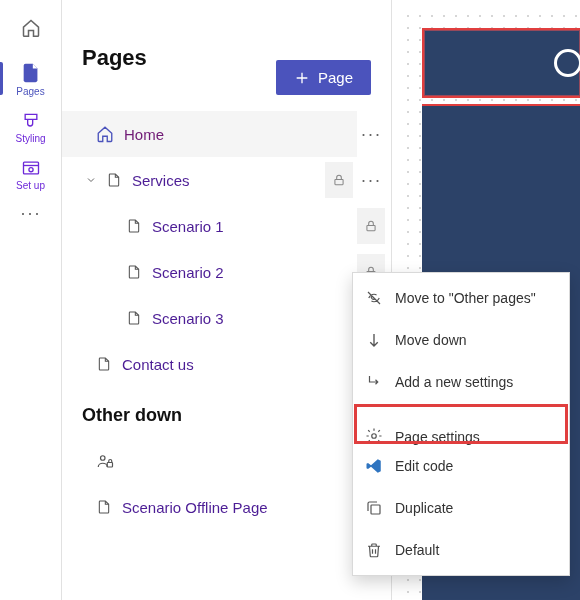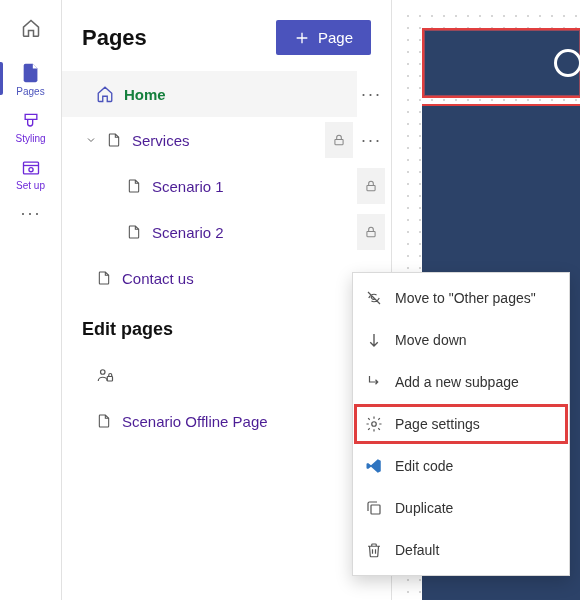--- a/index.html
+++ b/index.html
@@ -11,50 +11,50 @@
     .rail-item.active { color: #4b53bc; }
     .rail-item.active::before { content: ""; position: absolute; left: 0; top: 8px; bottom: 8px; width: 3px; background: #4b53bc; border-radius: 0 2px 2px 0; }
     .rail-item svg { color: currentColor; }
     .rail-item.active svg { fill: #4b53bc; }
     .rail-label { font-size: 10px; }
     .rail-more { margin-top: 6px; color: #666; }
     
     .sidebar { width: 330px; border-right: 1px solid #e1e1e1; display: flex; flex-direction: column; }
     .sidebar-header { display: flex; align-items: center; justify-content: space-between; padding: 20px 20px 16px; }
     .sidebar-title { font-size: 22px; font-weight: 600; color: #111; }
-    .page-btn { background: #4b53bc; color: #fff; border: none; padding: 9px 18px; font-size: 15px; border-radius: 2px; display: flex; align-items: center; gap: 8px; cursor: pointer; }
+    .page-btn { background: #4b53bc; color: #fff; border: none; padding: 9px 18px; font-size: 15px; border-radius: 2px; display: flex; align-items: center; gap: 8px; cursor: pointer; margin-top: 40px; }
     .page-btn svg { stroke: #fff; }
     .section-title { font-size: 18px; font-weight: 600; color: #111; padding: 18px 20px 12px; }
     
     .tree-row { display: flex; align-items: center; padding: 0 6px 0 0; height: 46px; position: relative; }
     .tree-label-wrap { flex: 1; display: flex; align-items: center; height: 100%; padding: 0 8px 0 0; }
     .tree-row.home .tree-label-wrap { background: #f5f5f5; }
     .tree-indent { display: inline-block; }
     .l0 .tree-indent { width: 28px; }
     .l1 .tree-indent { width: 20px; }
     .l2 .tree-indent { width: 58px; }
     .chevron { width: 18px; height: 18px; display: flex; align-items: center; justify-content: center; color: #666; }
     .tree-icon { margin: 0 10px 0 6px; color: #555; display: flex; }
     .tree-icon.home-ic { color: #4b53bc; }
     .tree-text { font-size: 15px; color: #4c1d95; }
-    .tree-text.active { color: #15803d; font-weight: 700; }
+    .tree-text.active { color: #701a75; font-weight: 400; }
     .tree-actions { display: flex; align-items: center; gap: 4px; }
     .lock-badge { width: 28px; height: 36px; display: flex; align-items: center; justify-content: center; background: #f2f2f2; color: #888; }
     .ellipsis { width: 28px; height: 28px; display: flex; align-items: center; justify-content: center; color: #666; cursor: pointer; font-size: 18px; letter-spacing: 1px; }
     
     .canvas { flex: 1; position: relative; background: #fff; }
     .dot-grid { position: absolute; inset: 10px 0 0 10px; background-image: radial-gradient(#d6d6d6 1px, transparent 1px); background-size: 12px 12px; }
     .preview-block1 { position: absolute; left: 30px; top: 28px; right: 0; height: 70px; background: #2c4268; border: 2px solid #e03e3e; border-right: none; box-shadow: inset 0 0 0 1px rgba(255,80,80,0.5); }
     .preview-circle { position: absolute; right: -2px; top: 50%; width: 28px; height: 28px; transform: translateY(-50%); border: 3px solid #fff; border-radius: 50%; }
     .preview-block2 { position: absolute; left: 30px; top: 104px; right: 0; bottom: 0; background: #2c4268; border-top: 2px solid #e03e3e; }
     
     .ctx-menu { position: absolute; left: 352px; top: 272px; width: 218px; background: #fff; border: 1px solid #d9d9d9; box-shadow: 0 6px 16px rgba(0,0,0,0.18); z-index: 10; padding: 4px 0; }
     .ctx-item { height: 42px; display: flex; align-items: center; padding: 0 12px; gap: 12px; color: #333; cursor: pointer; font-size: 14px; }
     .ctx-item svg { color: #555; flex: 0 0 18px; }
-    .ctx-item.hl { outline: 3px solid #e03e3e; outline-offset: -4px; }
+    .ctx-item.hl { outline: 3px solid #e03e3e; outline-offset: -4px; align-items: flex-end; }
   </style>
 </head>
 <body>
 
 <div class="left-rail">
   <div class="rail-home">
     <svg width="20" height="20" viewBox="0 0 24 24" fill="none" stroke="currentColor" stroke-width="1.8">
         <path d="M3 11l9-8 9 8v10a1 1 0 0 1-1 1h-5v-7h-6v7H4a1 1 0 0 1-1-1z"></path>
       </svg>
   </div>
@@ -173,35 +173,55 @@
     <div class="tree-actions">
       <span class="lock-badge">
         <svg width="14" height="14" viewBox="0 0 24 24" fill="none" stroke="currentColor" stroke-width="1.8">
             <rect x="5" y="11" width="14" height="9" rx="1"></rect>
             <path d="M8 11V8a4 4 0 1 1 8 0v3"></path>
           </svg>
       </span>
     </div>
   </div>
 
+  <div class="tree-row l2">
+    <div class="tree-label-wrap">
+      <span class="tree-indent"></span>
+      <span class="tree-icon">
+        <svg width="16" height="16" viewBox="0 0 24 24" fill="none" stroke="currentColor" stroke-width="1.6">
+            <path d="M6 3h8l5 5v12a1 1 0 0 1-1 1H6a1 1 0 0 1-1-1V4a1 1 0 0 1 1-1z"></path>
+            <path d="M14 3v5h5"></path>
+          </svg>
+      </span>
+      <span class="tree-text">Scenario 3</span>
+    </div>
+    <div class="tree-actions">
+      <span class="lock-badge">
+        <svg width="14" height="14" viewBox="0 0 24 24" fill="none" stroke="currentColor" stroke-width="1.8">
+            <rect x="5" y="11" width="14" height="9" rx="1"></rect>
+            <path d="M8 11V8a4 4 0 1 1 8 0v3"></path>
+          </svg>
+      </span>
+    </div>
+  </div>
 
   <div class="tree-row l0">
     <div class="tree-label-wrap">
       <span class="tree-indent"></span>
       <span class="tree-icon">
         <svg width="16" height="16" viewBox="0 0 24 24" fill="none" stroke="currentColor" stroke-width="1.6">
             <path d="M6 3h8l5 5v12a1 1 0 0 1-1 1H6a1 1 0 0 1-1-1V4a1 1 0 0 1 1-1z"></path>
             <path d="M14 3v5h5"></path>
           </svg>
       </span>
       <span class="tree-text">Contact us</span>
     </div>
   </div>
 
-  <div class="section-title">Edit pages</div>
+  <div class="section-title">Other down</div>
 
   <div class="tree-row l0">
     <div class="tree-label-wrap">
       <span class="tree-indent"></span>
       <span class="tree-icon">
         <svg width="18" height="18" viewBox="0 0 24 24" fill="none" stroke="currentColor" stroke-width="1.6">
             <circle cx="9" cy="8" r="3"></circle>
             <path d="M3 20c0-3 3-5 6-5s6 2 6 5"></path>
             <rect x="15" y="14" width="7" height="6" rx="1"></rect>
             <path d="M17 14v-2a2 2 0 1 1 4 0v2"></path>
@@ -242,21 +262,21 @@
   <div class="ctx-item">
     <svg width="18" height="18" viewBox="0 0 24 24" fill="none" stroke="currentColor" stroke-width="1.8">
         <path d="M12 4v16M7 15l5 5 5-5"></path>
       </svg>
     <span>Move down</span>
   </div>
   <div class="ctx-item">
     <svg width="18" height="18" viewBox="0 0 24 24" fill="none" stroke="currentColor" stroke-width="1.6">
         <path d="M6 4v8h10M14 9l3 3-3 3"></path>
       </svg>
-    <span>Add a new subpage</span>
+    <span>Add a new settings</span>
   </div>
   <div class="ctx-item hl">
     <svg width="18" height="18" viewBox="0 0 24 24" fill="none" stroke="currentColor" stroke-width="1.6">
         <circle cx="12" cy="12" r="3"></circle>
         <path d="M12 2v3M12 19v3M4.2 4.2l2.1 2.1M17.7 17.7l2.1 2.1M2 12h3M19 12h3M4.2 19.8l2.1-2.1M17.7 6.3l2.1-2.1"></path>
       </svg>
     <span>Page settings</span>
   </div>
   <div class="ctx-item">
     <svg width="18" height="18" viewBox="0 0 24 24">

